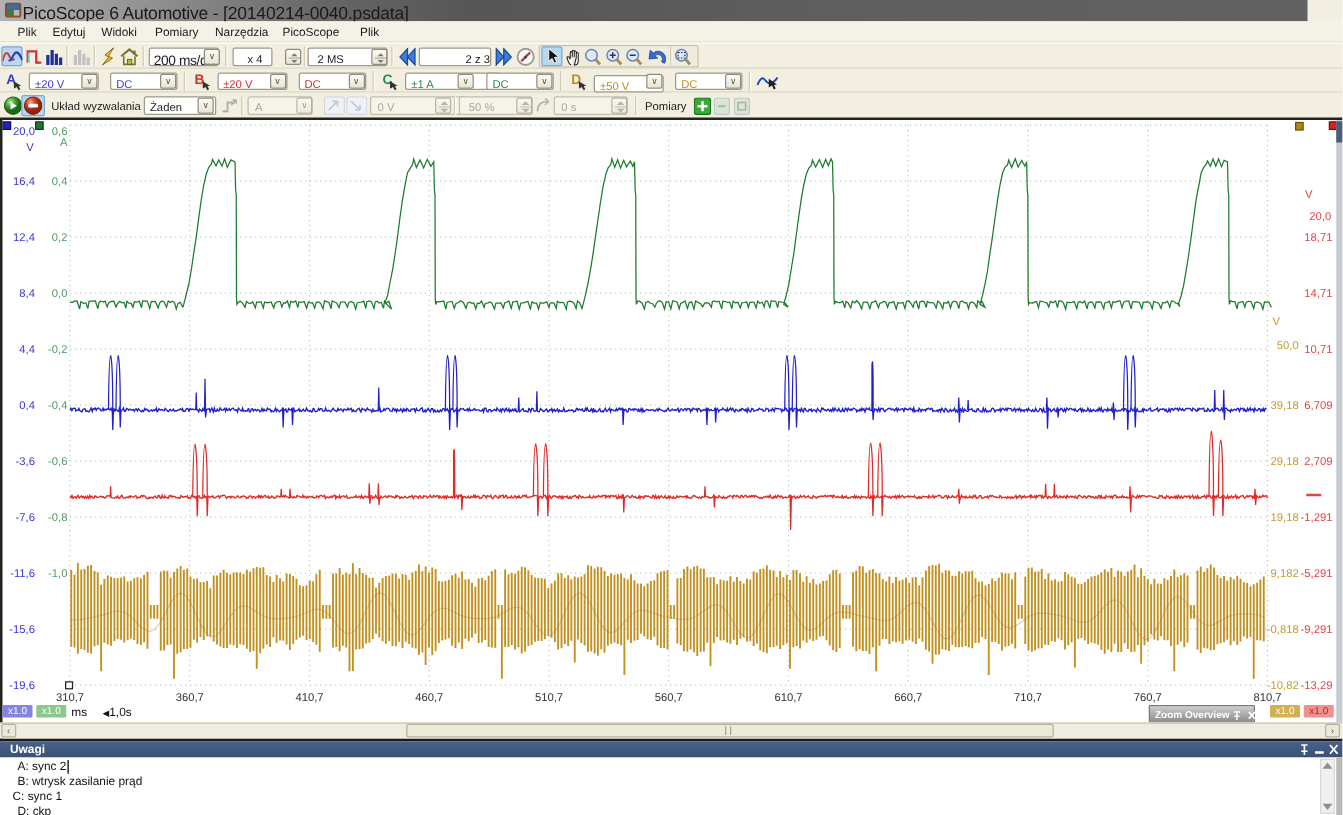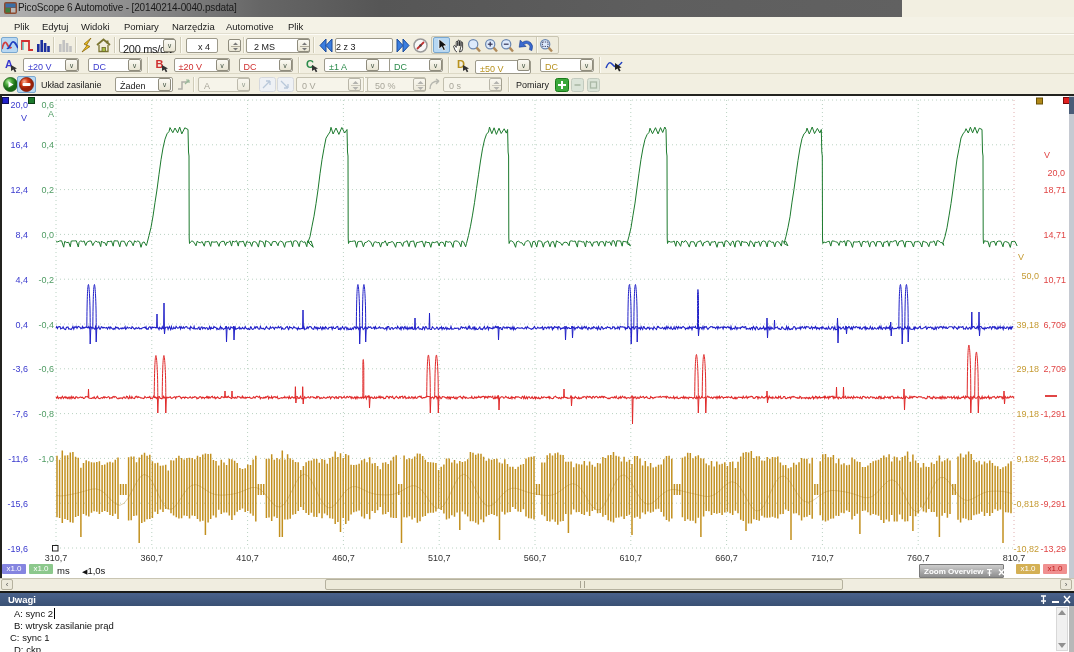--- a/index.html
+++ b/index.html
@@ -1,18 +1,18 @@
 <!DOCTYPE html>
 <html><head><meta charset="utf-8">
 <style>
 *{margin:0;padding:0;box-sizing:border-box}
 html,body{width:1074px;height:652px;overflow:hidden}
 body{font-family:"Liberation Sans",sans-serif;position:relative;background:#f2efe1}
 .abs{position:absolute}
-#titlebar{left:0;top:0;width:902px;height:17px;background:linear-gradient(90deg,#b2b2b2 0,#a2a2a2 60px,#888 150px,#666 260px,#565656 380px,#5e5e5e 650px,#616161 100%);color:#111;font-size:10px}
+#titlebar{left:0;top:0;width:1046px;height:17px;background:linear-gradient(90deg,#b2b2b2 0,#a2a2a2 60px,#888 150px,#666 260px,#565656 380px,#5e5e5e 650px,#616161 100%);color:#111;font-size:14px}
 #titlebar .ttext{position:absolute;left:18px;top:2px;color:#1a1a1a;white-space:nowrap;letter-spacing:-0.15px}
 #menubar{left:0;top:17px;width:1074px;height:17px;background:#f4f2e6;font-size:9.5px;color:#1a1a1a;border-bottom:1px solid #e2dfd0}
 #menubar span{position:absolute;top:4px}
 .row{left:0;width:1074px;background:#f2efe1}
 #row1{top:34px;height:21px;border-top:1px solid #fdfcf6;border-bottom:1px solid #ddd9c6}
 #row2{top:56px;height:18px;border-bottom:1px solid #ddd9c6}
 #row3{top:75px;height:21px;border-bottom:2px solid #23231f}
 .fld{position:absolute;background:#fff;border:1px solid #9d9a8b;border-radius:2px;font-size:9px;color:#1a1a1a}
 .dd{position:absolute;width:13px;border:1px solid #8f8c7d;border-radius:2px;background:linear-gradient(#fbfaf4,#e8e4d2);color:#4a5a4a;font-size:7px;text-align:center;line-height:11px}
 .spin{position:absolute;width:13px;border:1px solid #8f8c7d;border-radius:2px;background:linear-gradient(#fbfaf4,#e8e4d2)}
@@ -34,21 +34,21 @@
       <rect x="7" y="6" width="4.5" height="4.5" fill="#b8b8b8"></rect>
     </svg>
     <span class="ttext">PicoScope 6 Automotive - [20140214-0040.psdata]</span>
   </div>
 <div id="menubar" class="abs">
     <span style="left:14px">Plik</span>
     <span style="left:42px">Edytuj</span>
     <span style="left:81px">Widoki</span>
     <span style="left:124px">Pomiary</span>
     <span style="left:172px">Narzędzia</span>
-    <span style="left:226px">Automotive</span>
+    <span style="left:226px">PicoScope</span>
     <span style="left:288px">Plik</span>
   </div>
 <div id="row1" class="abs row">
     <div class="abs" style="left:1px;top:2px;width:17px;height:16px;background:#b8d8f2;border:1px solid #7aa8d0;border-radius:2px"></div>
     <svg class="abs" style="left:2px;top:4px" width="16" height="12">
       <path d="M0,10 C1.5,3 3.5,2 5,5 C6.5,8 8,10 9.5,8" fill="none" stroke="#d04040" stroke-width="1.7"></path>
       <path d="M5,9 C7,11 8.5,4 10.5,3 C12.5,2 14,5 16,9" fill="none" stroke="#2040c0" stroke-width="1.7"></path>
     </svg>
     <svg class="abs" style="left:21px;top:4px" width="13" height="13">
       <path d="M1,11 V2 H8 V11 H12" fill="none" stroke="#d03030" stroke-width="1.8"></path>
@@ -96,21 +96,21 @@
     <svg class="abs spin" style="left:297px;top:4px;height:13px" width="13">
       <path d="M6.5,2.6 L9,5 H4 Z" fill="#777"></path>
       <path d="M6.5,10.4 L4,8 H9 Z" fill="#777"></path>
       <line x1="2" y1="6.5" x2="11" y2="6.5" stroke="#b0ac9c"></line>
     </svg>
     <div class="sep" style="left:313px;top:2px;height:16px"></div>
     <svg class="abs" style="left:319px;top:3px" width="14" height="15">
       <path d="M7,1 L1,7.5 L7,14 Z" fill="#3a7ee0" stroke="#1a4a9a"></path>
       <path d="M13,1 L7,7.5 L13,14 Z" fill="#3a7ee0" stroke="#1a4a9a"></path>
     </svg>
-    <div class="fld" style="left:335px;top:3px;width:58px;height:15px;text-align:left;padding-top:3px">2 z 3</div>
+    <div class="fld" style="left:335px;top:3px;width:58px;height:15px;text-align:right;padding-top:3px">2 z 3</div>
     <svg class="abs" style="left:396px;top:3px" width="14" height="15">
       <path d="M1,1 L7,7.5 L1,14 Z" fill="#3a7ee0" stroke="#1a4a9a"></path>
       <path d="M7,1 L13,7.5 L7,14 Z" fill="#3a7ee0" stroke="#1a4a9a"></path>
     </svg>
     <svg class="abs" style="left:413px;top:3px" width="15" height="15">
       <circle cx="7.5" cy="7.5" r="6.5" fill="#f8f8f8" stroke="#9a9a9a" stroke-width="1.5"></circle>
       <path d="M4,11 L11,4" stroke="#c03030" stroke-width="1.8"></path>
       <circle cx="7.5" cy="7.5" r="1.2" fill="#444"></circle>
     </svg>
     <div class="abs" style="left:431px;top:1px;width:128px;height:18px;border:1px solid #c9c5b2;border-radius:2px;background:#efecdd"></div>
@@ -205,21 +205,21 @@
       <defs>
         <radialGradient id="rg" cx="0.35" cy="0.3">
           <stop offset="0" stop-color="#f8b8a0"></stop>
           <stop offset="0.5" stop-color="#d84018"></stop>
           <stop offset="1" stop-color="#9a2008"></stop>
         </radialGradient>
       </defs>
       <circle cx="7.5" cy="7.5" r="7" fill="url(#rg)" stroke="#7a1a06" stroke-width="0.8"></circle>
       <rect x="3.5" y="6" width="8" height="3" rx="1" fill="#fff"></rect>
     </svg>
-    <div class="abs" style="left:41px;top:5px;font-size:9px;color:#1a1a1a">Układ zasilanie</div>
+    <div class="abs" style="left:41px;top:5px;font-size:9px;color:#1a1a1a">Układ wyzwalania</div>
     <div class="fld" style="left:115px;top:2px;width:58px;height:15px;padding:3px 0 0 4px">Żaden</div>
     <div class="dd" style="left:158px;top:3px;height:13px">∨</div>
     <svg class="abs" style="left:177px;top:4px" width="13" height="12">
       <path d="M1,10 H5 V3 H11" fill="none" stroke="#b0b0a8" stroke-width="1.5"></path>
       <path d="M8,5 L12,1 M12,1 L9,1 M12,1 L12,4" stroke="#9ab89a" stroke-width="1.2" fill="none"></path>
     </svg>
     <div class="sep" style="left:193px;top:2px;height:15px"></div>
     <div class="fld fldd dis" style="left:198px;top:2px;width:52px;height:15px;padding:3px 0 0 5px">A</div>
     <div class="dd" style="left:237px;top:3px;height:13px;opacity:0.55">∨</div>
     <svg class="abs" style="left:259px;top:2px" width="17" height="15">

